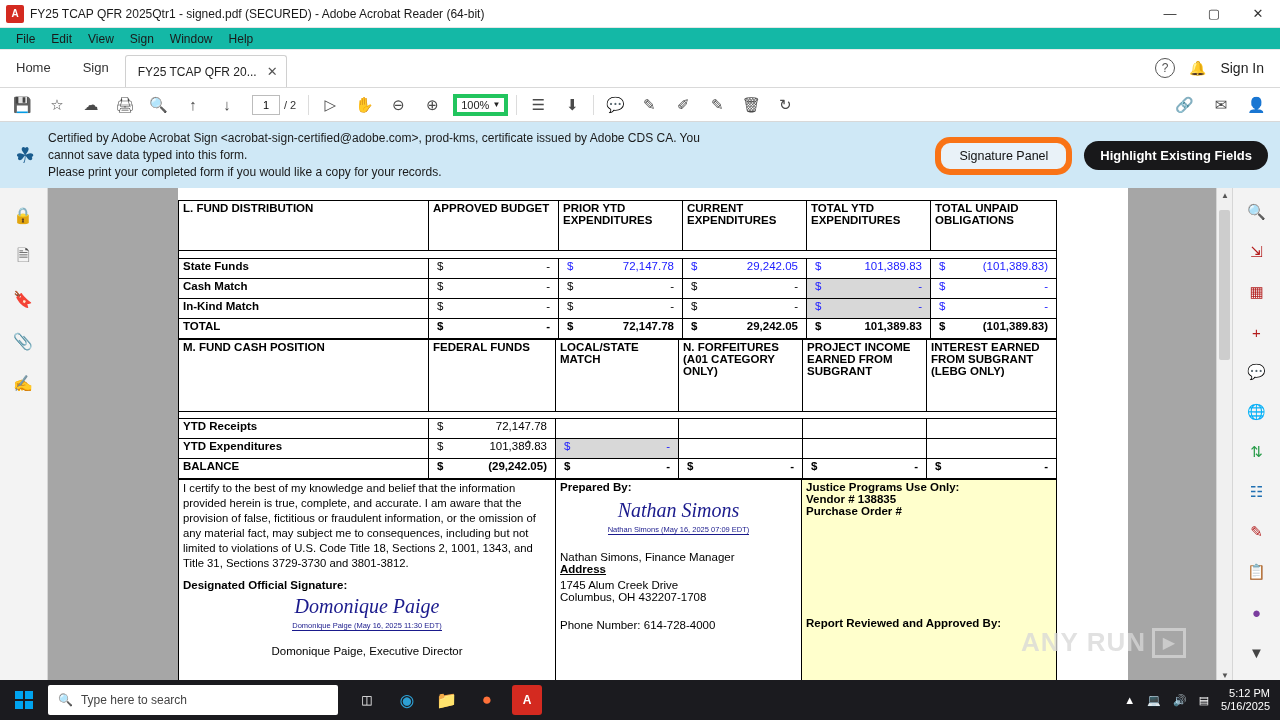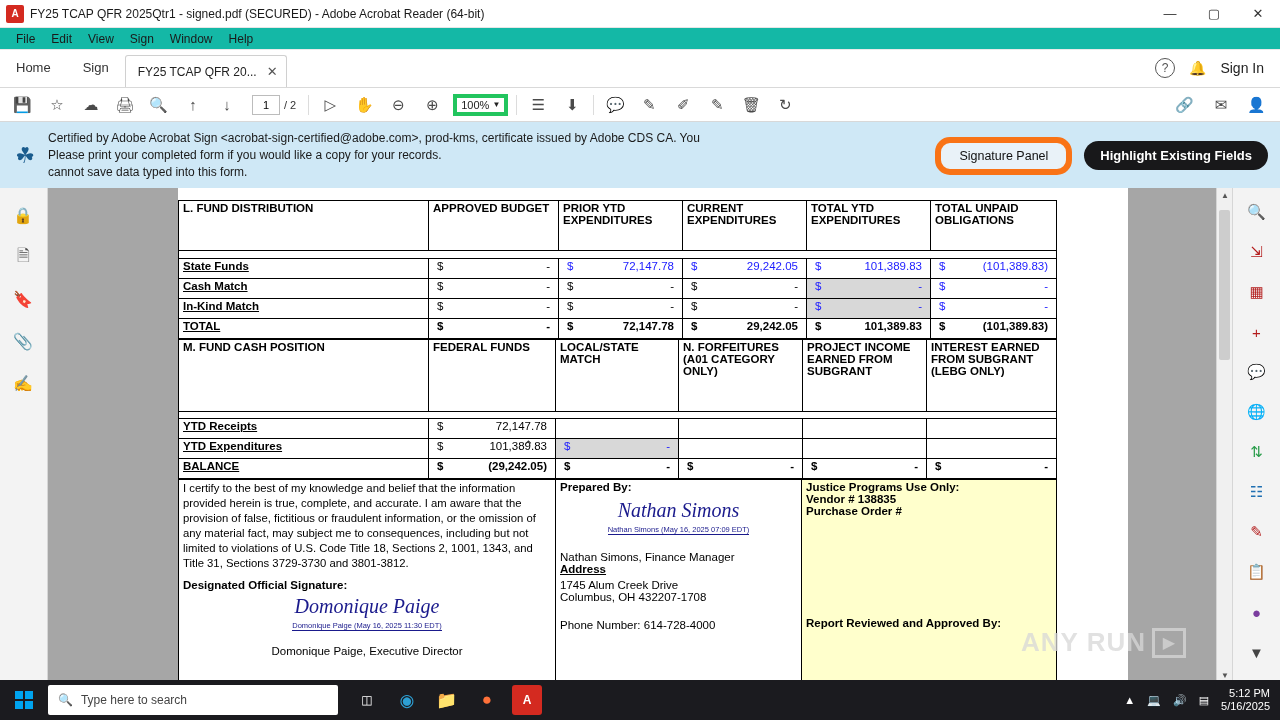--- a/index.html
+++ b/index.html
@@ -77,21 +77,21 @@
   .scrollcol { width:16px; background:#f0f0f0; border-left:1px solid #d5d5d5; position:relative;}
   .scrollthumb { position:absolute; top:22px; left:2px; width:11px; height:150px; background:#cdcdcd; border-radius:2px;}
   .scrollarrow { position:absolute; left:0; width:16px; height:16px; text-align:center; font-size:8px; color:#555; line-height:16px;}
   .rightbar { width:48px; background:#f3f3f3; border-left:1px solid #d6d6d6; padding-top:10px; display:flex; flex-direction:column; align-items:center; gap:12px;}
   .rightbar .ri { width:28px; height:28px; display:flex; align-items:center; justify-content:center; font-size:15px; color:#444; border-radius:3px;}
   
   .form { position:absolute; left:0; top:12px; width:878px; font-size:11.5px; color:#000; }
   table.f { border-collapse:collapse; width:878px; table-layout:fixed; }
   table.f td { border:1px solid #000; padding:1px 4px; vertical-align:top; height:17px; }
   .hdr { font-weight:bold; }
-  .lbl { font-weight:bold;text-decoration:underline; }
+  .lbl { font-weight:bold; }
   .money { position:relative; height:17px; }
   .money .d { position:absolute; left:4px; }
   .money .v { position:absolute; right:4px; }
   .blue { color:#1a1aff; }
   .fieldbg { background:#d8d8d8; }
   .cert-text { font-size:11.3px; line-height:15px; }
   .sig-script { font-family:"Liberation Serif", serif; font-style:italic; font-size:20px; color:#1a1a8c; }
   .sig-small { font-size:7.5px; color:#1a1a8c; border-bottom:1px solid #1a1a8c; display:inline-block;}
   .yellow { background:#ffffcc; }
   .bold { font-weight:bold; }
@@ -182,22 +182,22 @@
     <div class="tb-ico">🔗</div>
     <div class="tb-ico">✉</div>
     <div class="tb-ico">👤</div>
   </div>
 </div>
 
 <div class="banner">
   <div class="bicon">☘</div>
   <div class="btext">
     <div>Certified by Adobe Acrobat Sign &lt;acrobat-sign-certified@adobe.com&gt;, prod-kms, certificate issued by Adobe CDS CA.  You</div>
+    <div>cannot save data typed into this form.</div>
     <div>Please print your completed form if you would like a copy for your records.</div>
-    <div>cannot save data typed into this form.</div>
   </div>
   <div class="btns">
     <div class="btn-outline">Signature Panel</div>
     <div class="btn-dark">Highlight Existing Fields</div>
   </div>
 </div>
 
 <div class="main">
 
   <div class="leftbar">

